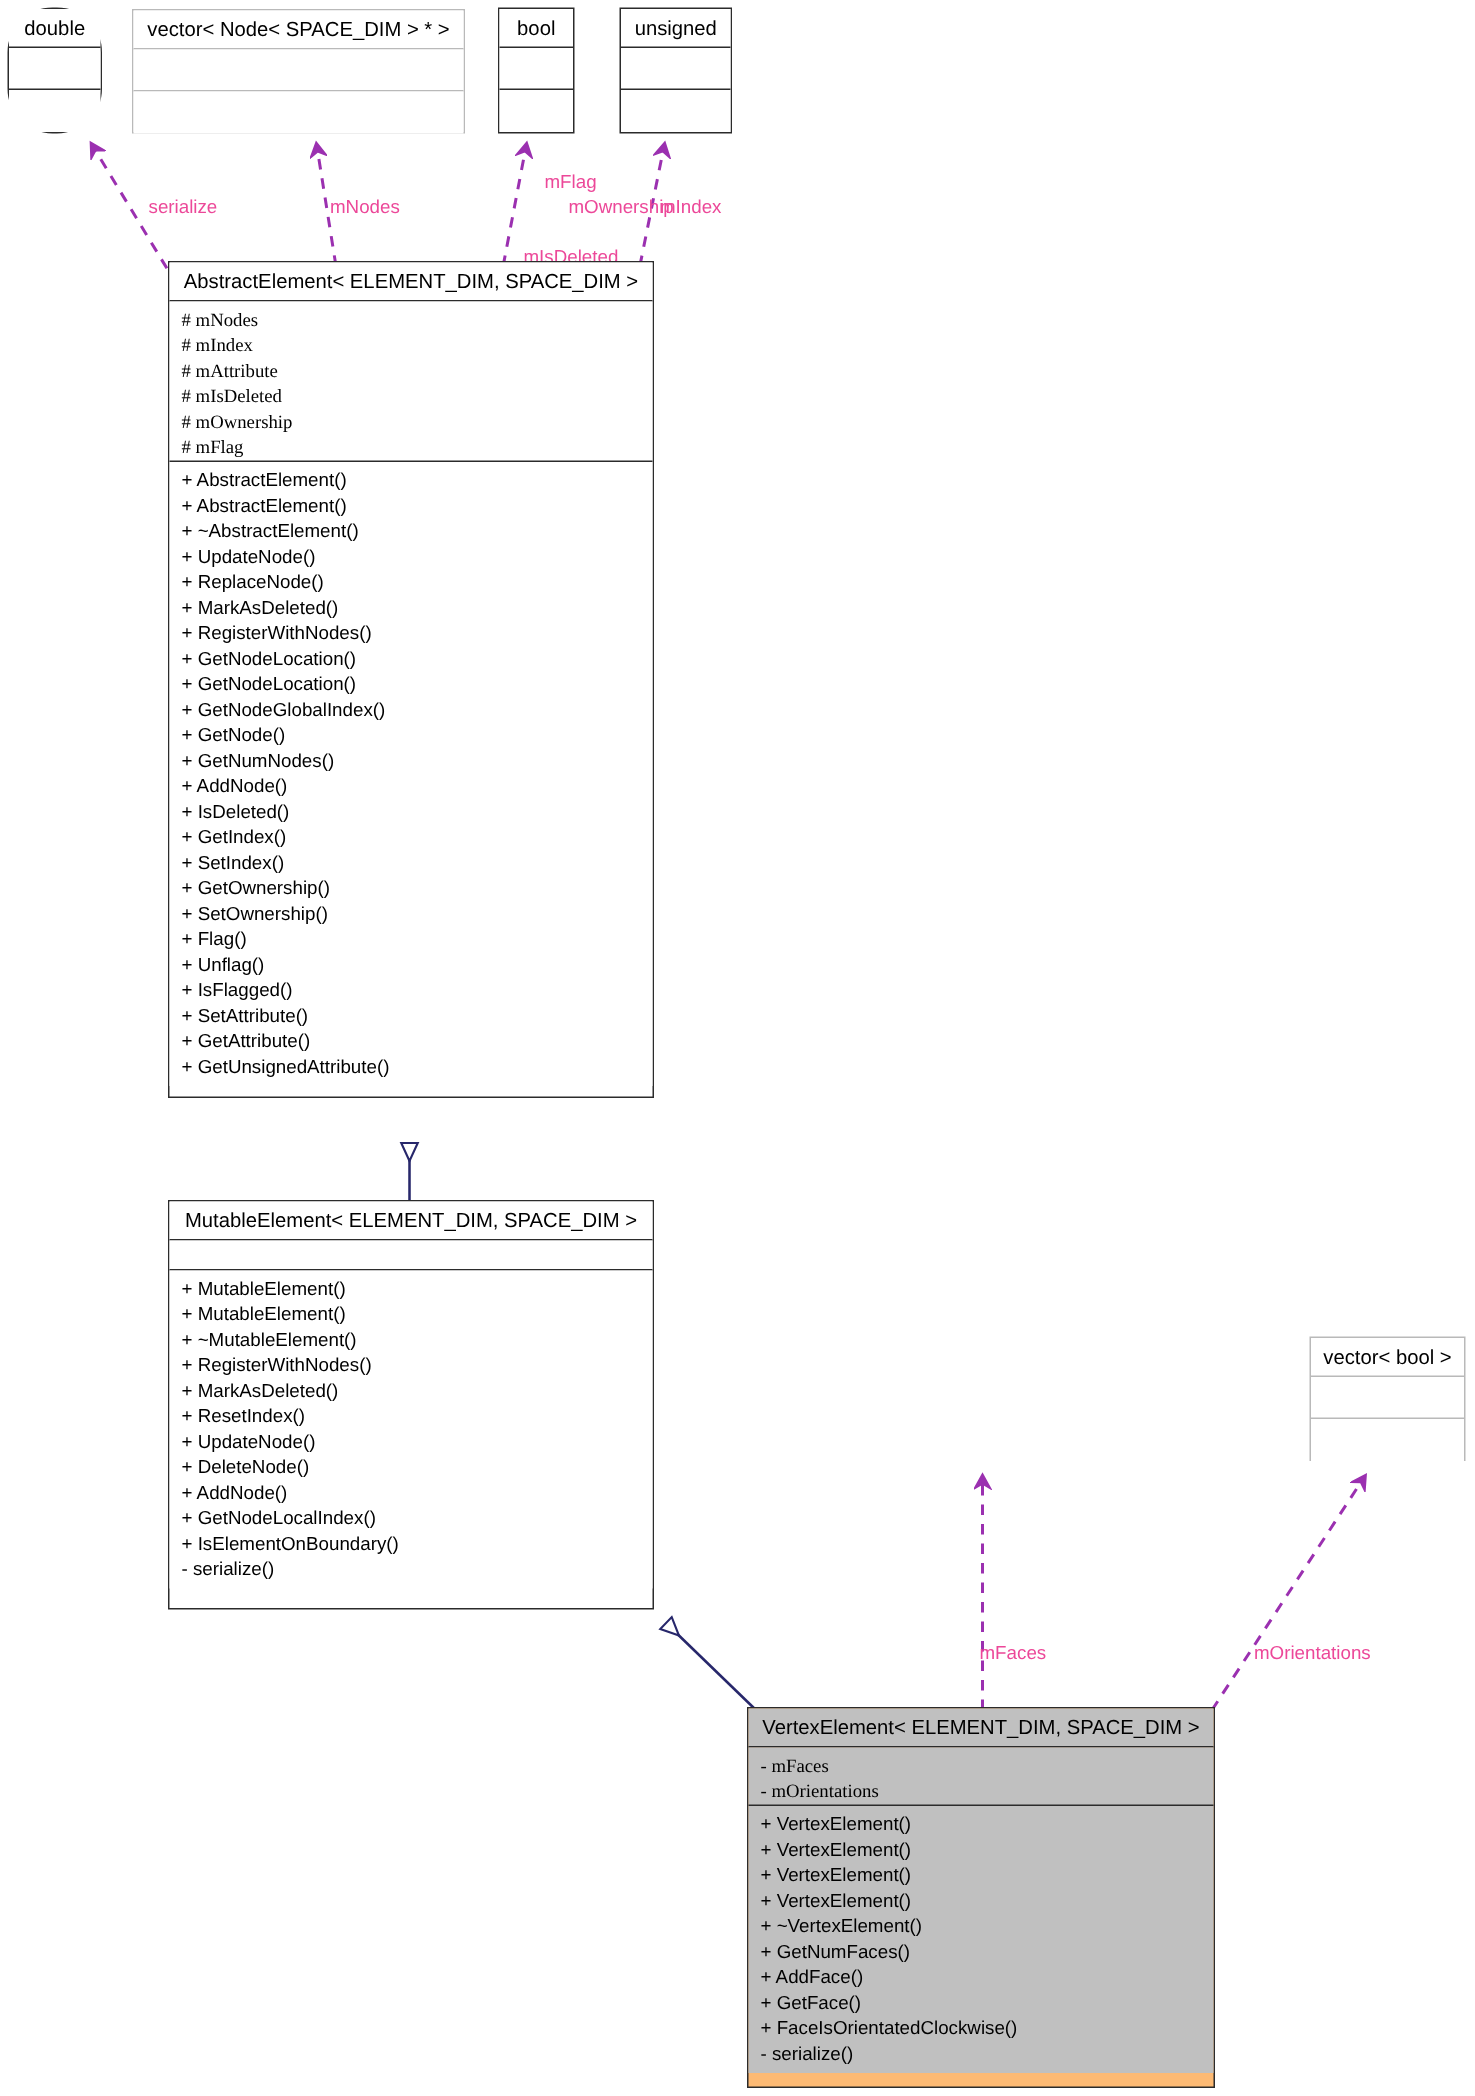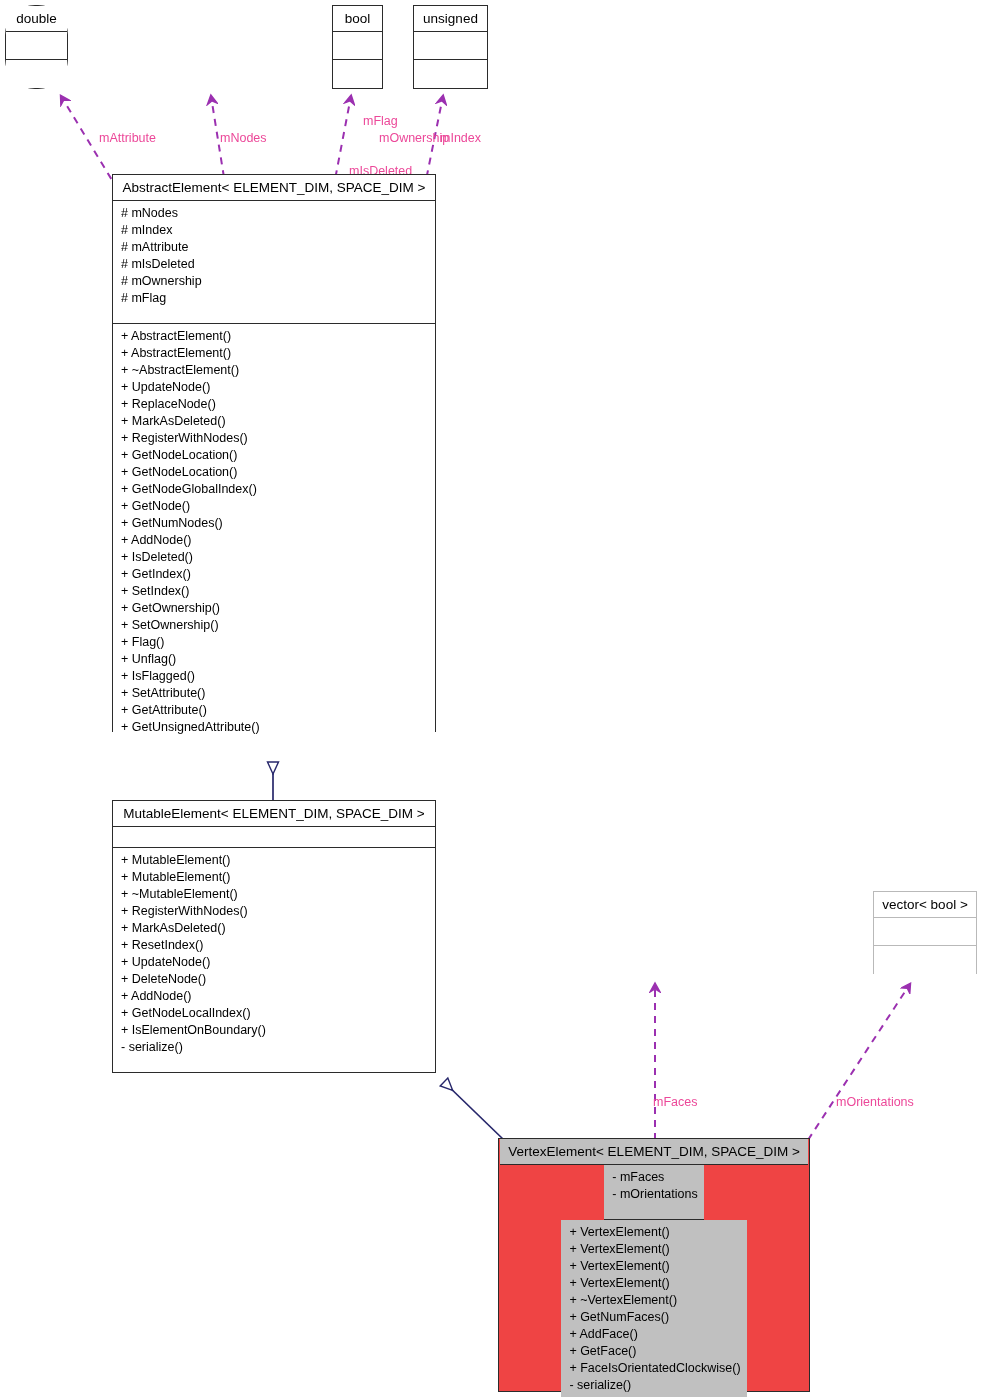--- a/index.html
+++ b/index.html
@@ -29,42 +29,42 @@
     box-sizing: border-box;
     background: #ffffff;
     border: 1px solid #2b2b2b;
     display: flex;
     flex-direction: column;
   }
   .umlbox.thin {
     border: 1px solid #b9b9b9;
   }
   .umlbox.filled {
-    background: #ef4444;
-    align-items: center;
+    background: #fdba74;
   }
   .umlbox.filled .sec {
     background: #c0c0c0;
   }
   .sec {
     box-sizing: border-box;
     background: #ffffff;
   }
   .sec.title {
     text-align: center;
     font-size: 13.5px;
     color: #000000;
     padding: 5px 8px 5px 8px;
     white-space: nowrap;
     border-bottom: 1px solid #2b2b2b;
   }
   .umlbox.thin .sec.title { border-bottom: 1px solid #b9b9b9; }
   .sec.attrs {
     border-bottom: 1px solid #2b2b2b;
-    padding: 4px 0 16px 0;
+    padding: 4px 0 0 0;
+    font-family: Liberation Serif, serif;
   }
   .umlbox.thin .sec.attrs { border-bottom: 1px solid #b9b9b9; }
   .sec.ops {
     padding: 4px 0 4px 0;
   }
   .row {
     font-size: 12.5px;
     color: #000000;
     line-height: 17px;
     padding: 0 6px 0 8px;
@@ -130,34 +130,39 @@
       <path d="M808,1140 L910,984" stroke="#9b30b0" stroke-width="2" stroke-dasharray="7,6" fill="none" marker-end="url(#openArrowPurple)"></path>
     </g>
   </svg>
 
   <div class="umlbox stub" style="left:5px; top:5px; width:63px; height:84px;border-radius:30px;">
     <div class="sec title">double</div>
     <div class="sec attrs"></div>
     <div class="sec ops"></div>
   </div>
 
+  <div class="umlbox thin stub" style="left:88px; top:6px; width:222px; height:83px;">
+    <div class="sec title">vector&lt; Node&lt; SPACE_DIM &gt; * &gt;</div>
+    <div class="sec attrs"></div>
+    <div class="sec ops"></div>
+  </div>
 
   <div class="umlbox stub" style="left:332px; top:5px; width:51px; height:84px;">
     <div class="sec title">bool</div>
     <div class="sec attrs"></div>
     <div class="sec ops"></div>
   </div>
 
   <div class="umlbox stub" style="left:413px; top:5px; width:75px; height:84px;">
     <div class="sec title">unsigned</div>
     <div class="sec attrs"></div>
     <div class="sec ops"></div>
   </div>
 
-  <div class="elabel" style="left:99px; top:131px;">mAttribute</div>
+  <div class="elabel" style="left:99px; top:131px;">serialize</div>
   <div class="elabel" style="left:220px; top:131px;">mNodes</div>
   <div class="elabel" style="left:363px; top:114px;">mFlag</div>
   <div class="elabel" style="left:347px; top:131px;padding-left:32px;">mOwnership</div>
   <div class="elabel" style="left:349px; top:164px;">mIsDeleted</div>
   <div class="elabel" style="left:440px; top:131px;">mIndex</div>
 
   <div class="umlbox" style="left:112px; top:174px; width:324px; height:558px;">
     <div class="sec title">AbstractElement&lt; ELEMENT_DIM, SPACE_DIM &gt;</div>
     <div class="sec attrs">
       <div class="row"># mNodes</div>

